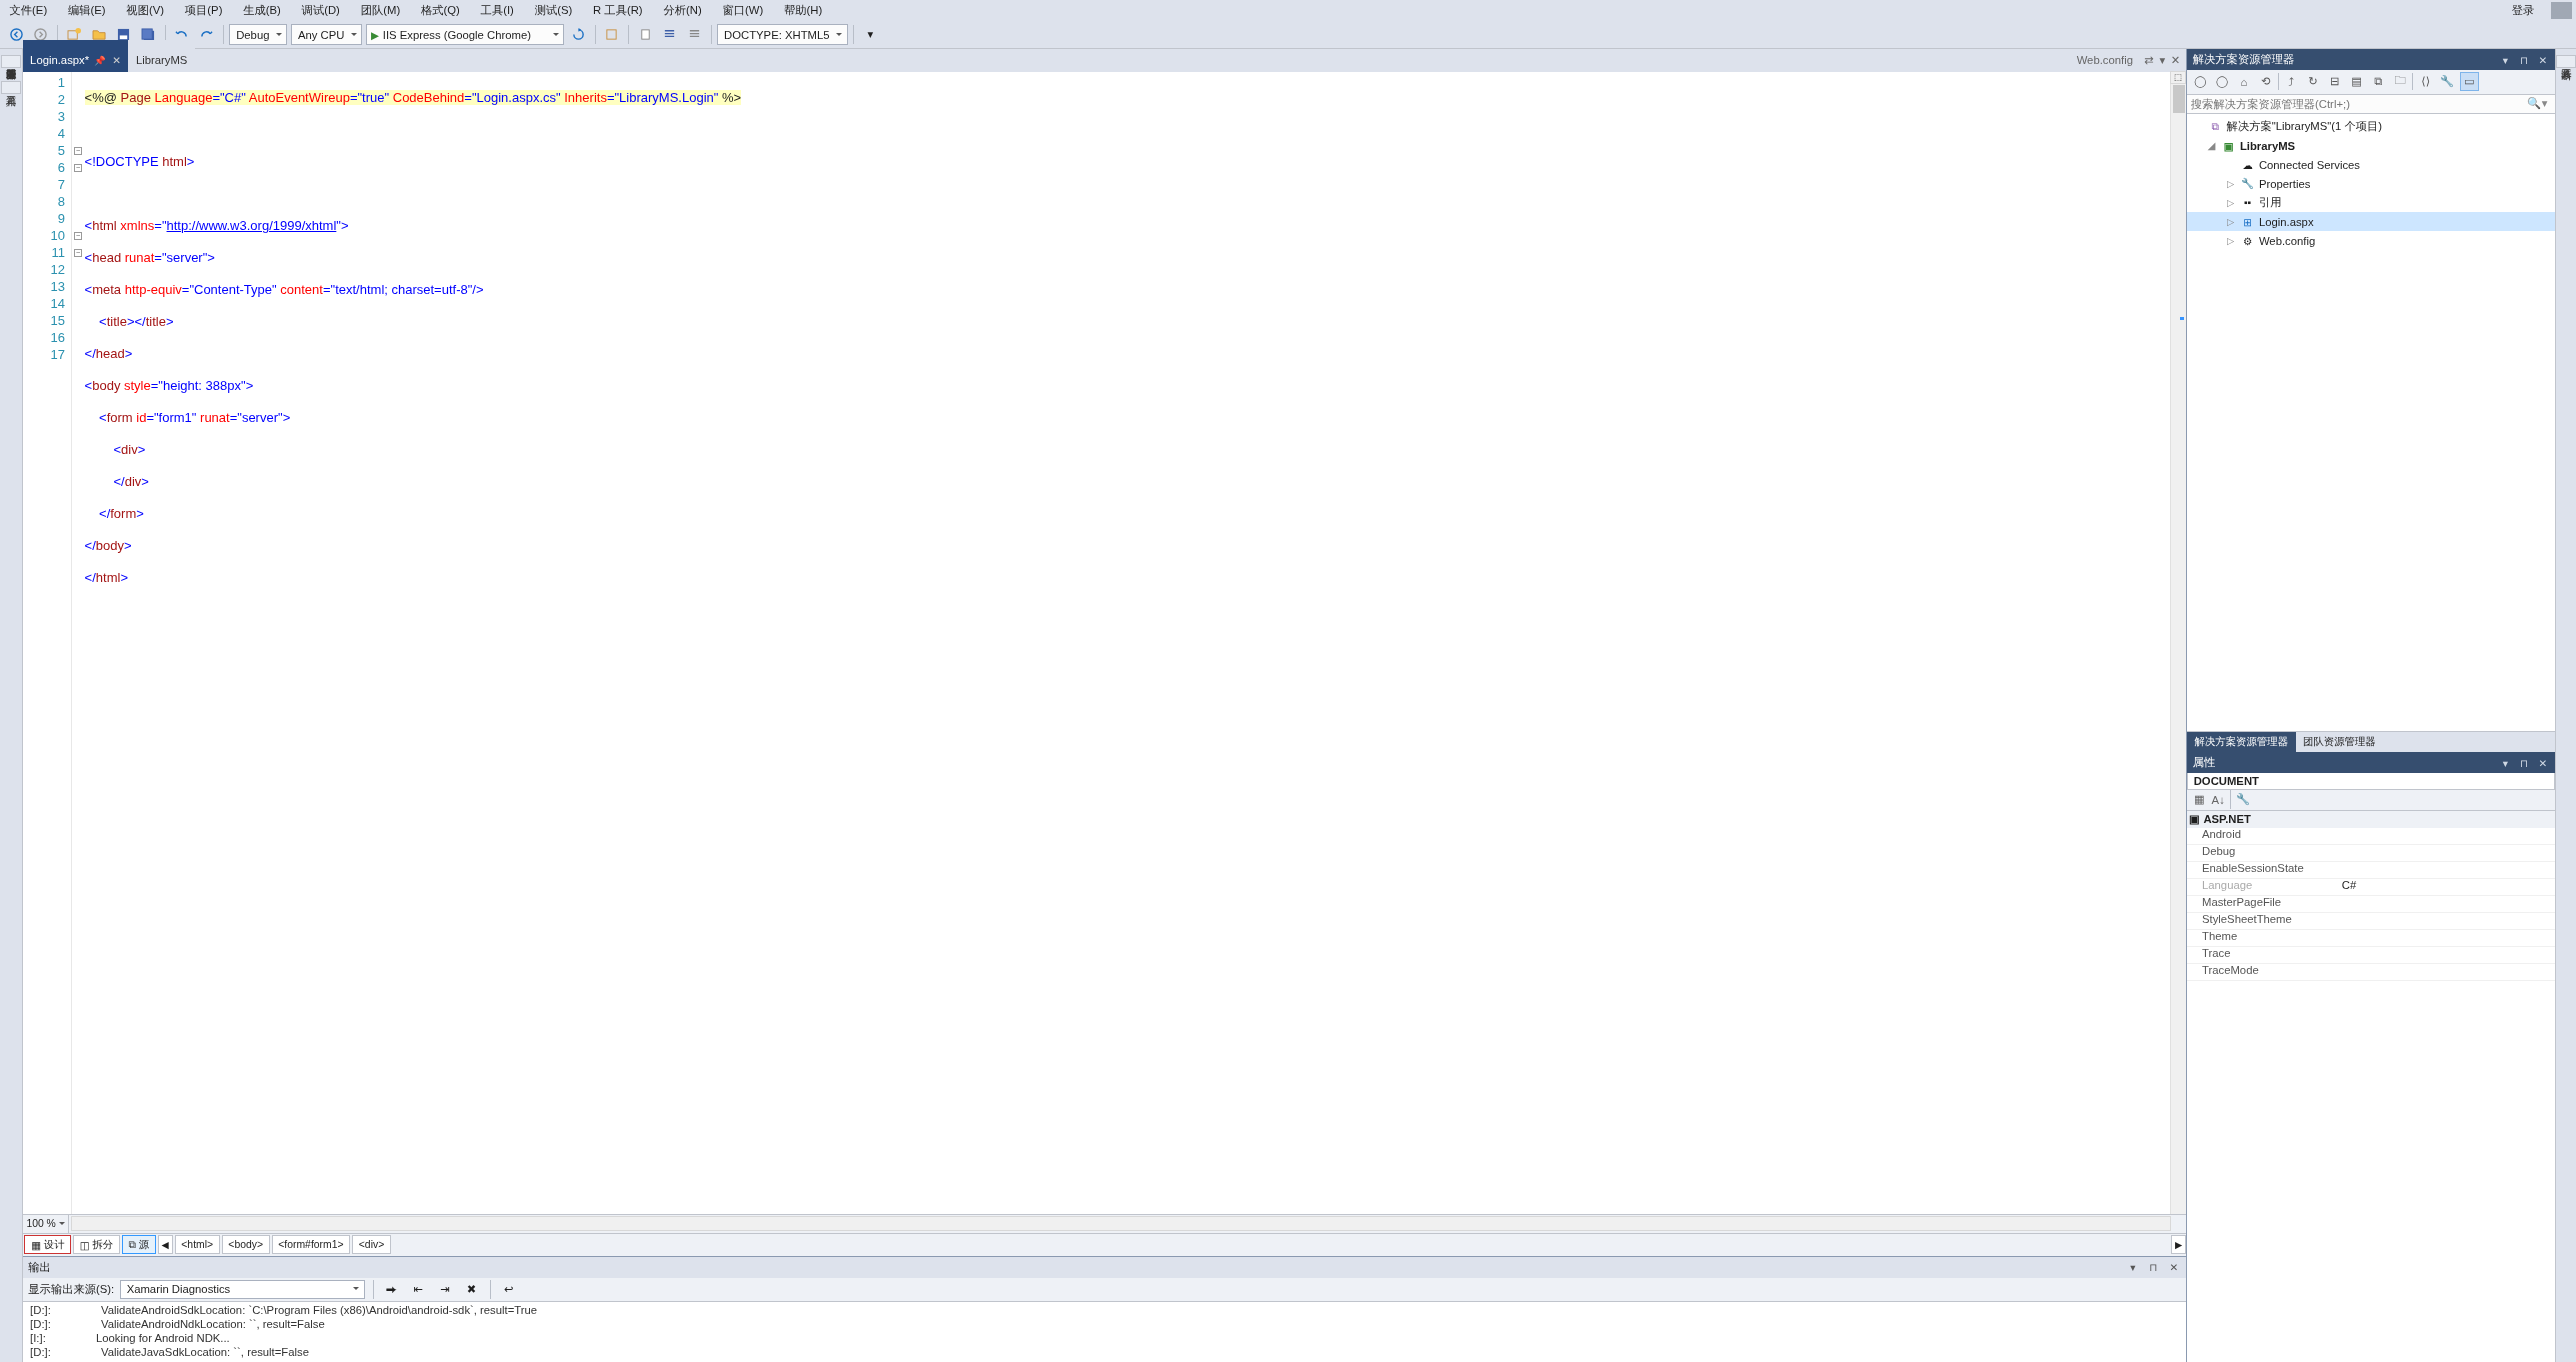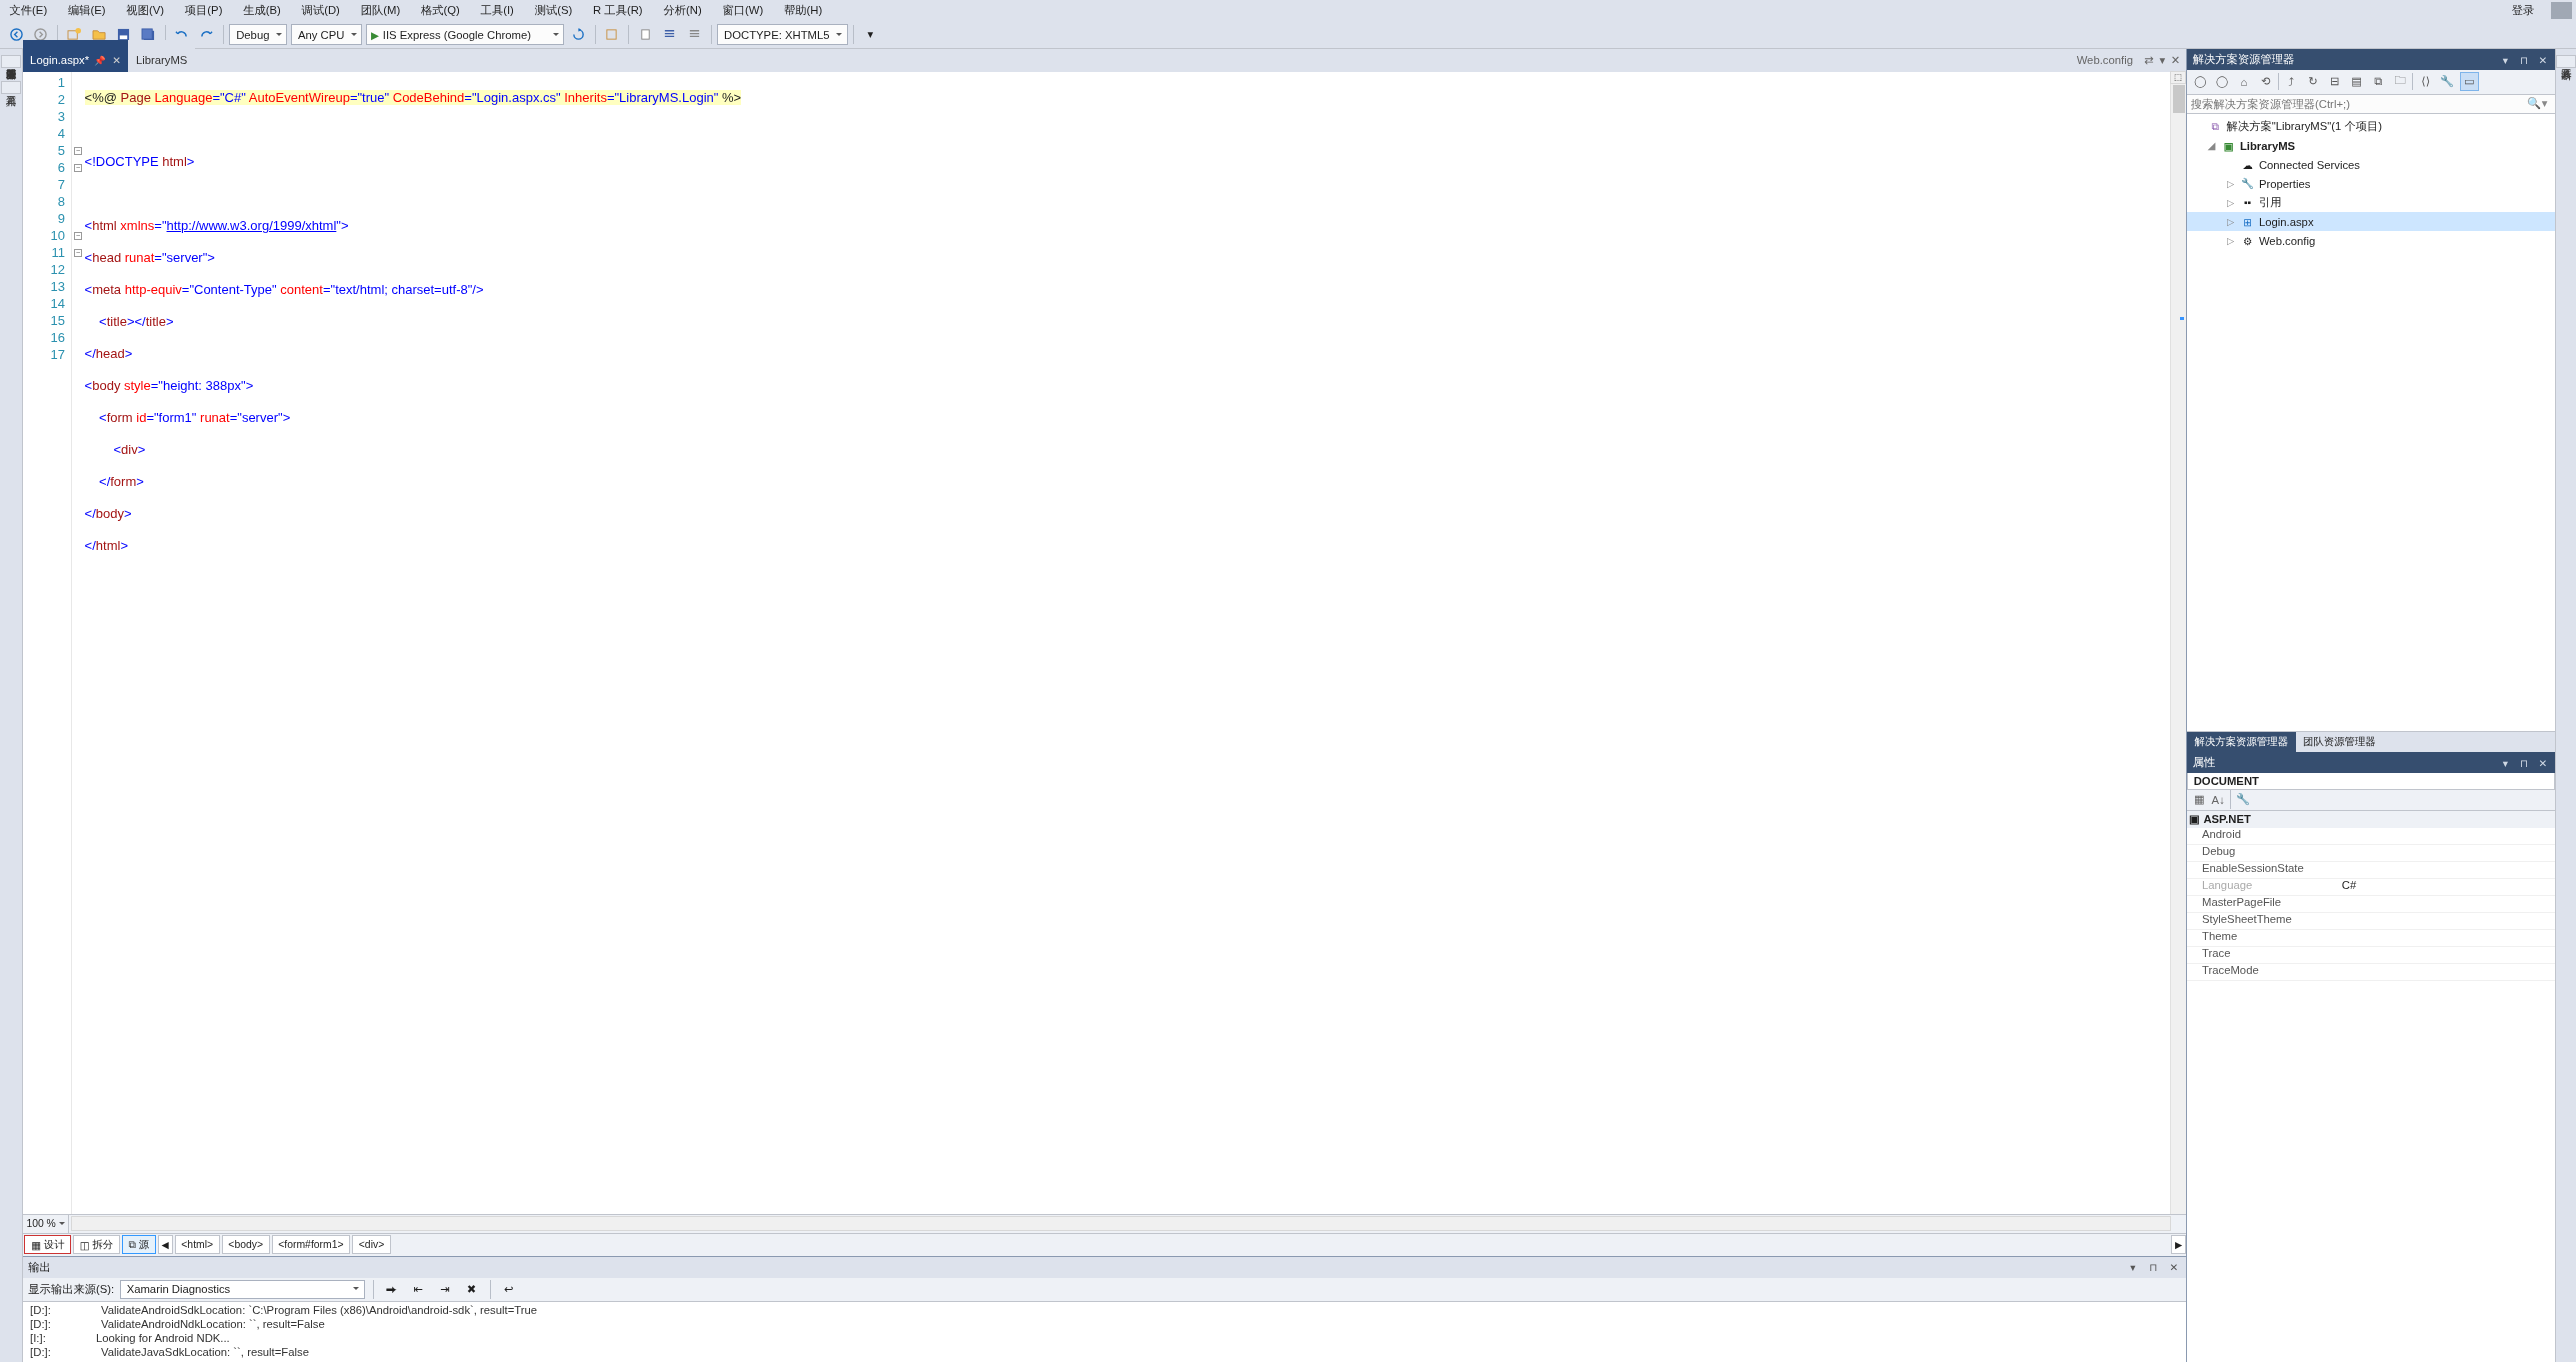--- a/index.html
+++ b/index.html
@@ -327,20 +327,21 @@
 <div class="row"><span class="c-punc">&lt;!DOCTYPE</span><span class="c-tag"> html</span><span class="c-punc">&gt;</span></div>
 <div class="row"></div>
 <div class="row"><span class="c-punc">&lt;</span><span class="c-tag">html</span><span class="c-attr"> xmlns</span><span class="c-punc">="</span><span class="c-link">http://www.w3.org/1999/xhtml</span><span class="c-punc">"&gt;</span></div>
 <div class="row"><span class="c-punc">&lt;</span><span class="c-tag">head</span><span class="c-attr"> runat</span><span class="c-str">="server"</span><span class="c-punc">&gt;</span></div>
 <div class="row"><span class="c-punc">&lt;</span><span class="c-tag">meta</span><span class="c-attr"> http-equiv</span><span class="c-str">="Content-Type"</span><span class="c-attr"> content</span><span class="c-str">="text/html; charset=utf-8"</span><span class="c-punc">/&gt;</span></div>
 <div class="row"><span class="c-punc">    &lt;</span><span class="c-tag">title</span><span class="c-punc">&gt;&lt;/</span><span class="c-tag">title</span><span class="c-punc">&gt;</span></div>
 <div class="row"><span class="c-punc">&lt;/</span><span class="c-tag">head</span><span class="c-punc">&gt;</span></div>
 <div class="row"><span class="c-punc">&lt;</span><span class="c-tag">body</span><span class="c-attr"> style</span><span class="c-str">="height: 388px"</span><span class="c-punc">&gt;</span></div>
 <div class="row"><span class="c-punc">    &lt;</span><span class="c-tag">form</span><span class="c-attr"> id</span><span class="c-str">="form1"</span><span class="c-attr"> runat</span><span class="c-str">="server"</span><span class="c-punc">&gt;</span></div>
 <div class="row"><span class="c-punc">        &lt;</span><span class="c-tag">div</span><span class="c-punc">&gt;</span></div>
+<div class="row"><span class="c-punc">        &lt;/</span><span class="c-tag">div</span><span class="c-punc">&gt;</span></div>
 <div class="row"><span class="c-punc">    &lt;/</span><span class="c-tag">form</span><span class="c-punc">&gt;</span></div>
 <div class="row"><span class="c-punc">&lt;/</span><span class="c-tag">body</span><span class="c-punc">&gt;</span></div>
 <div class="row"><span class="c-punc">&lt;/</span><span class="c-tag">html</span><span class="c-punc">&gt;</span></div>
 <div class="row"></div>
         </div>
         <div class="scrollv">
           <div class="navbtn">⬚</div>
           <div class="thumb"></div>
           <div class="overview" style="top:245px"></div>
         </div>

